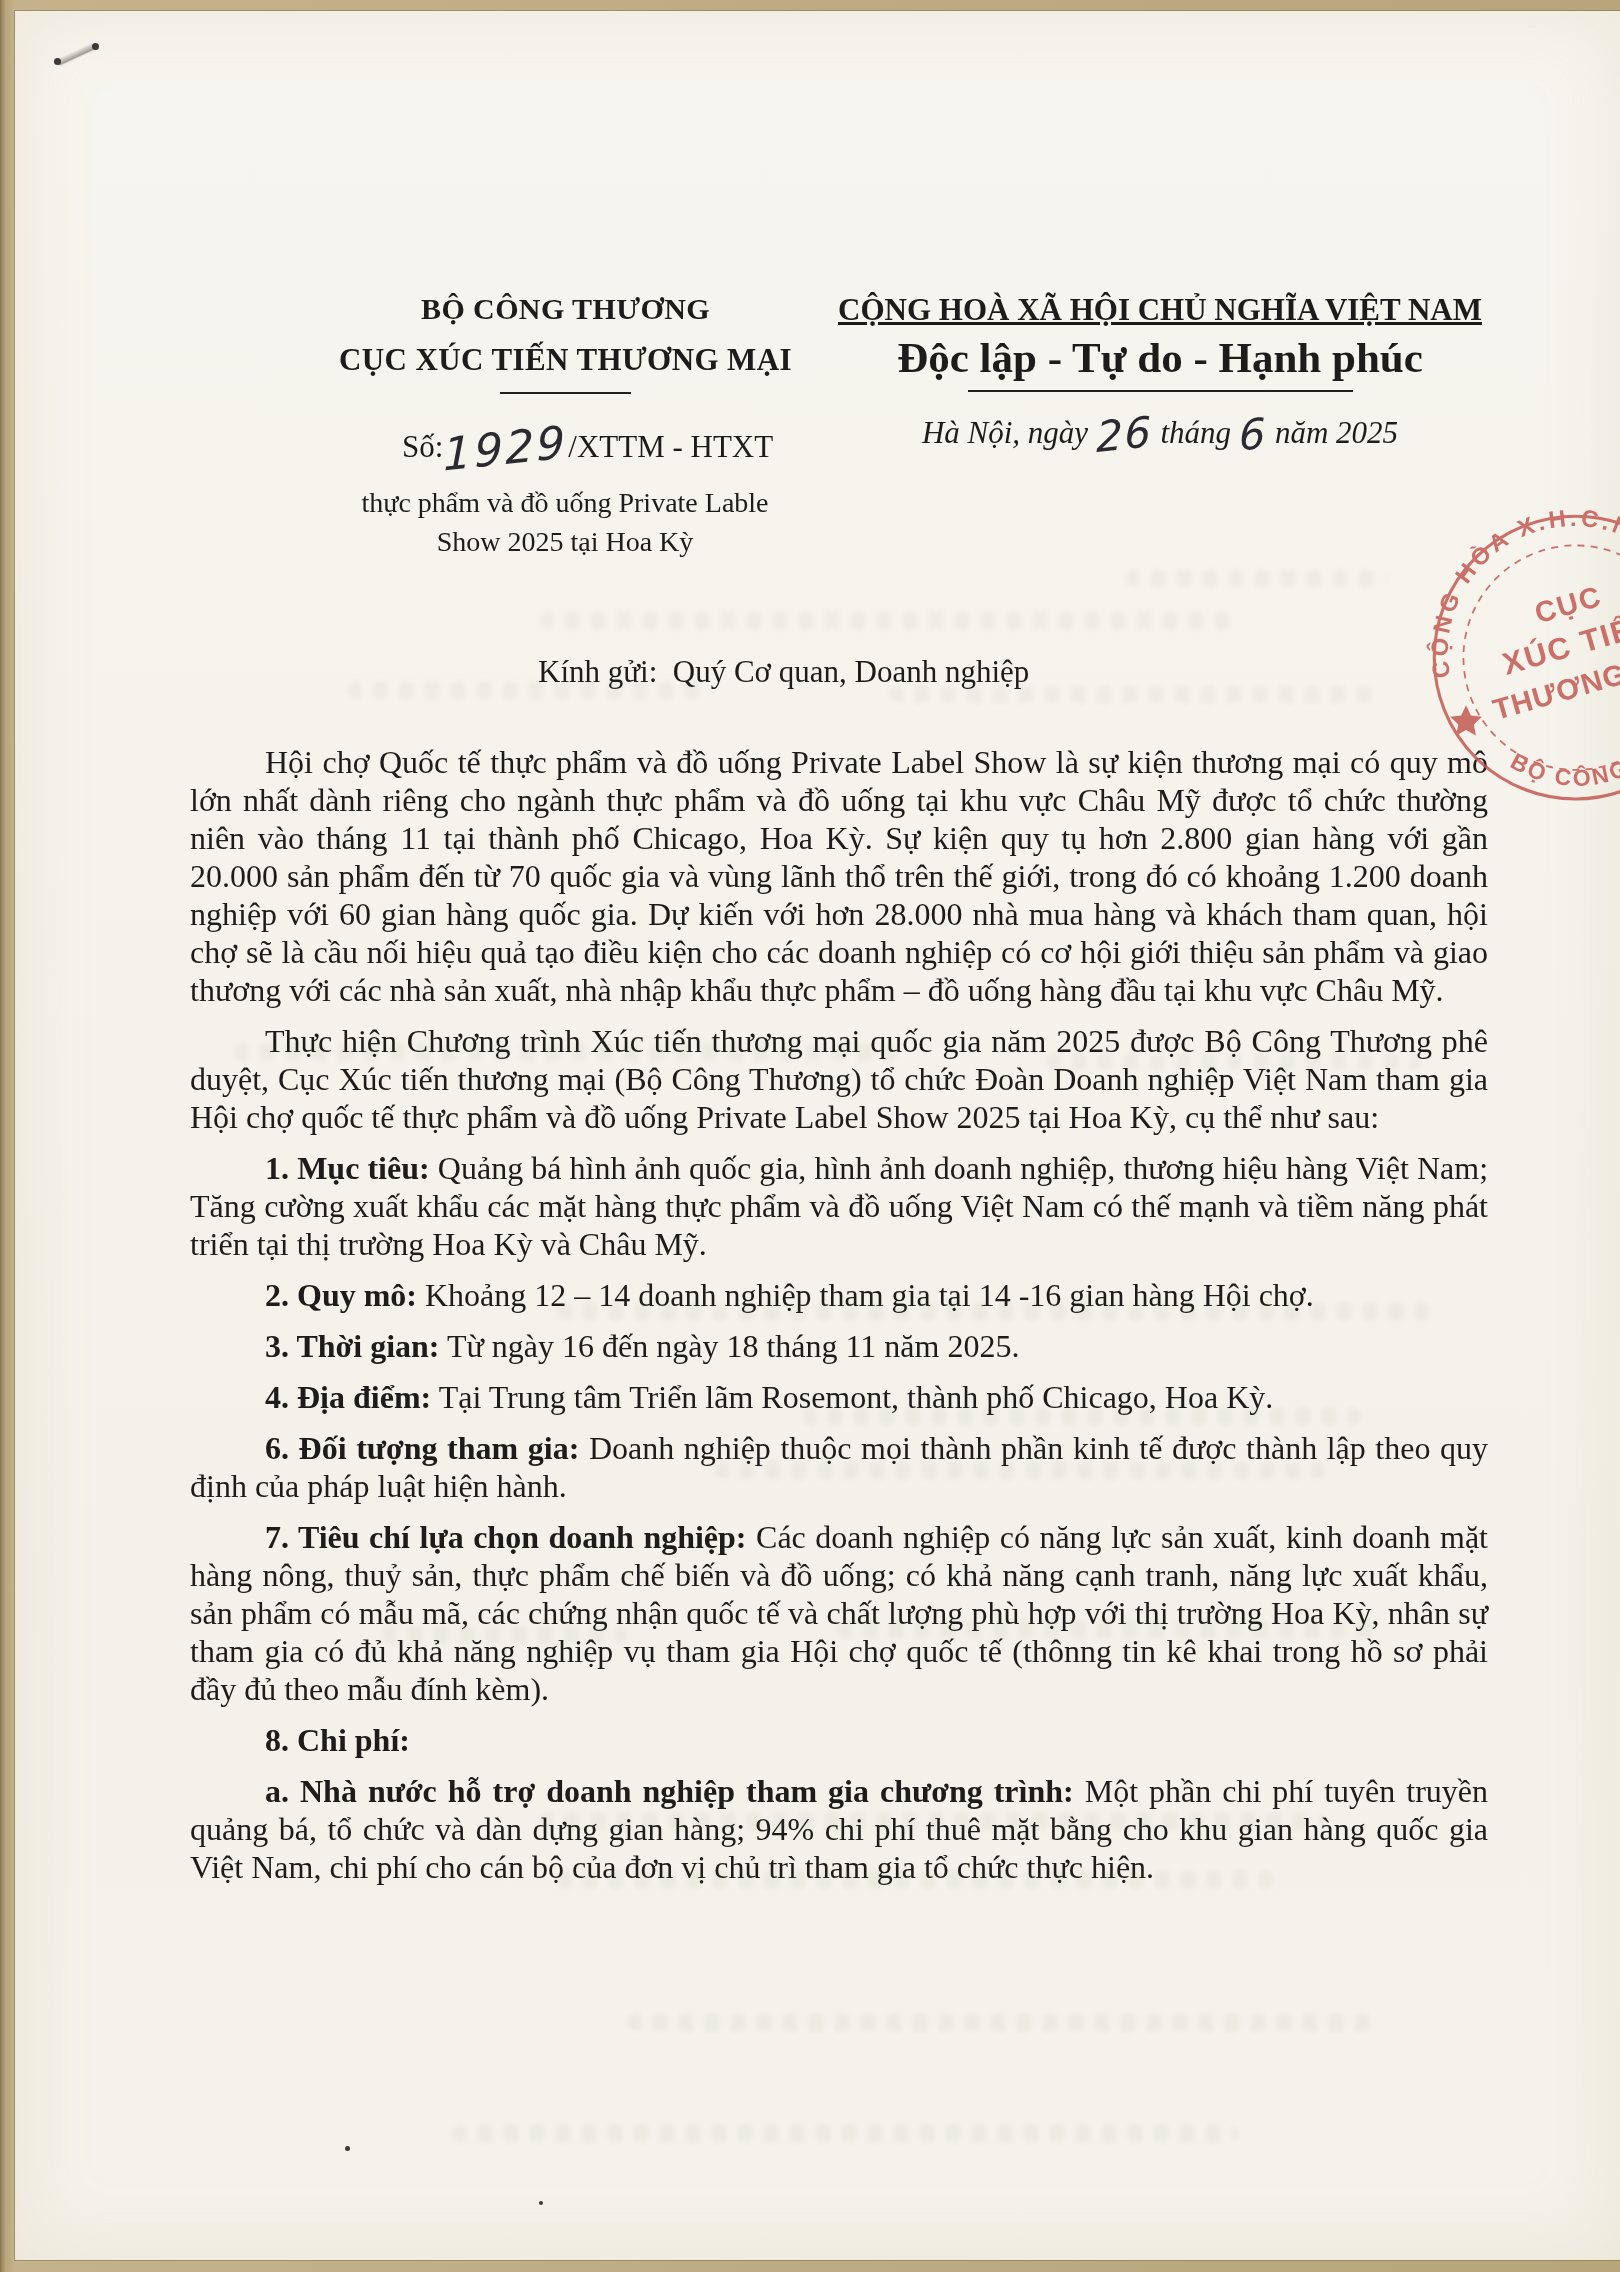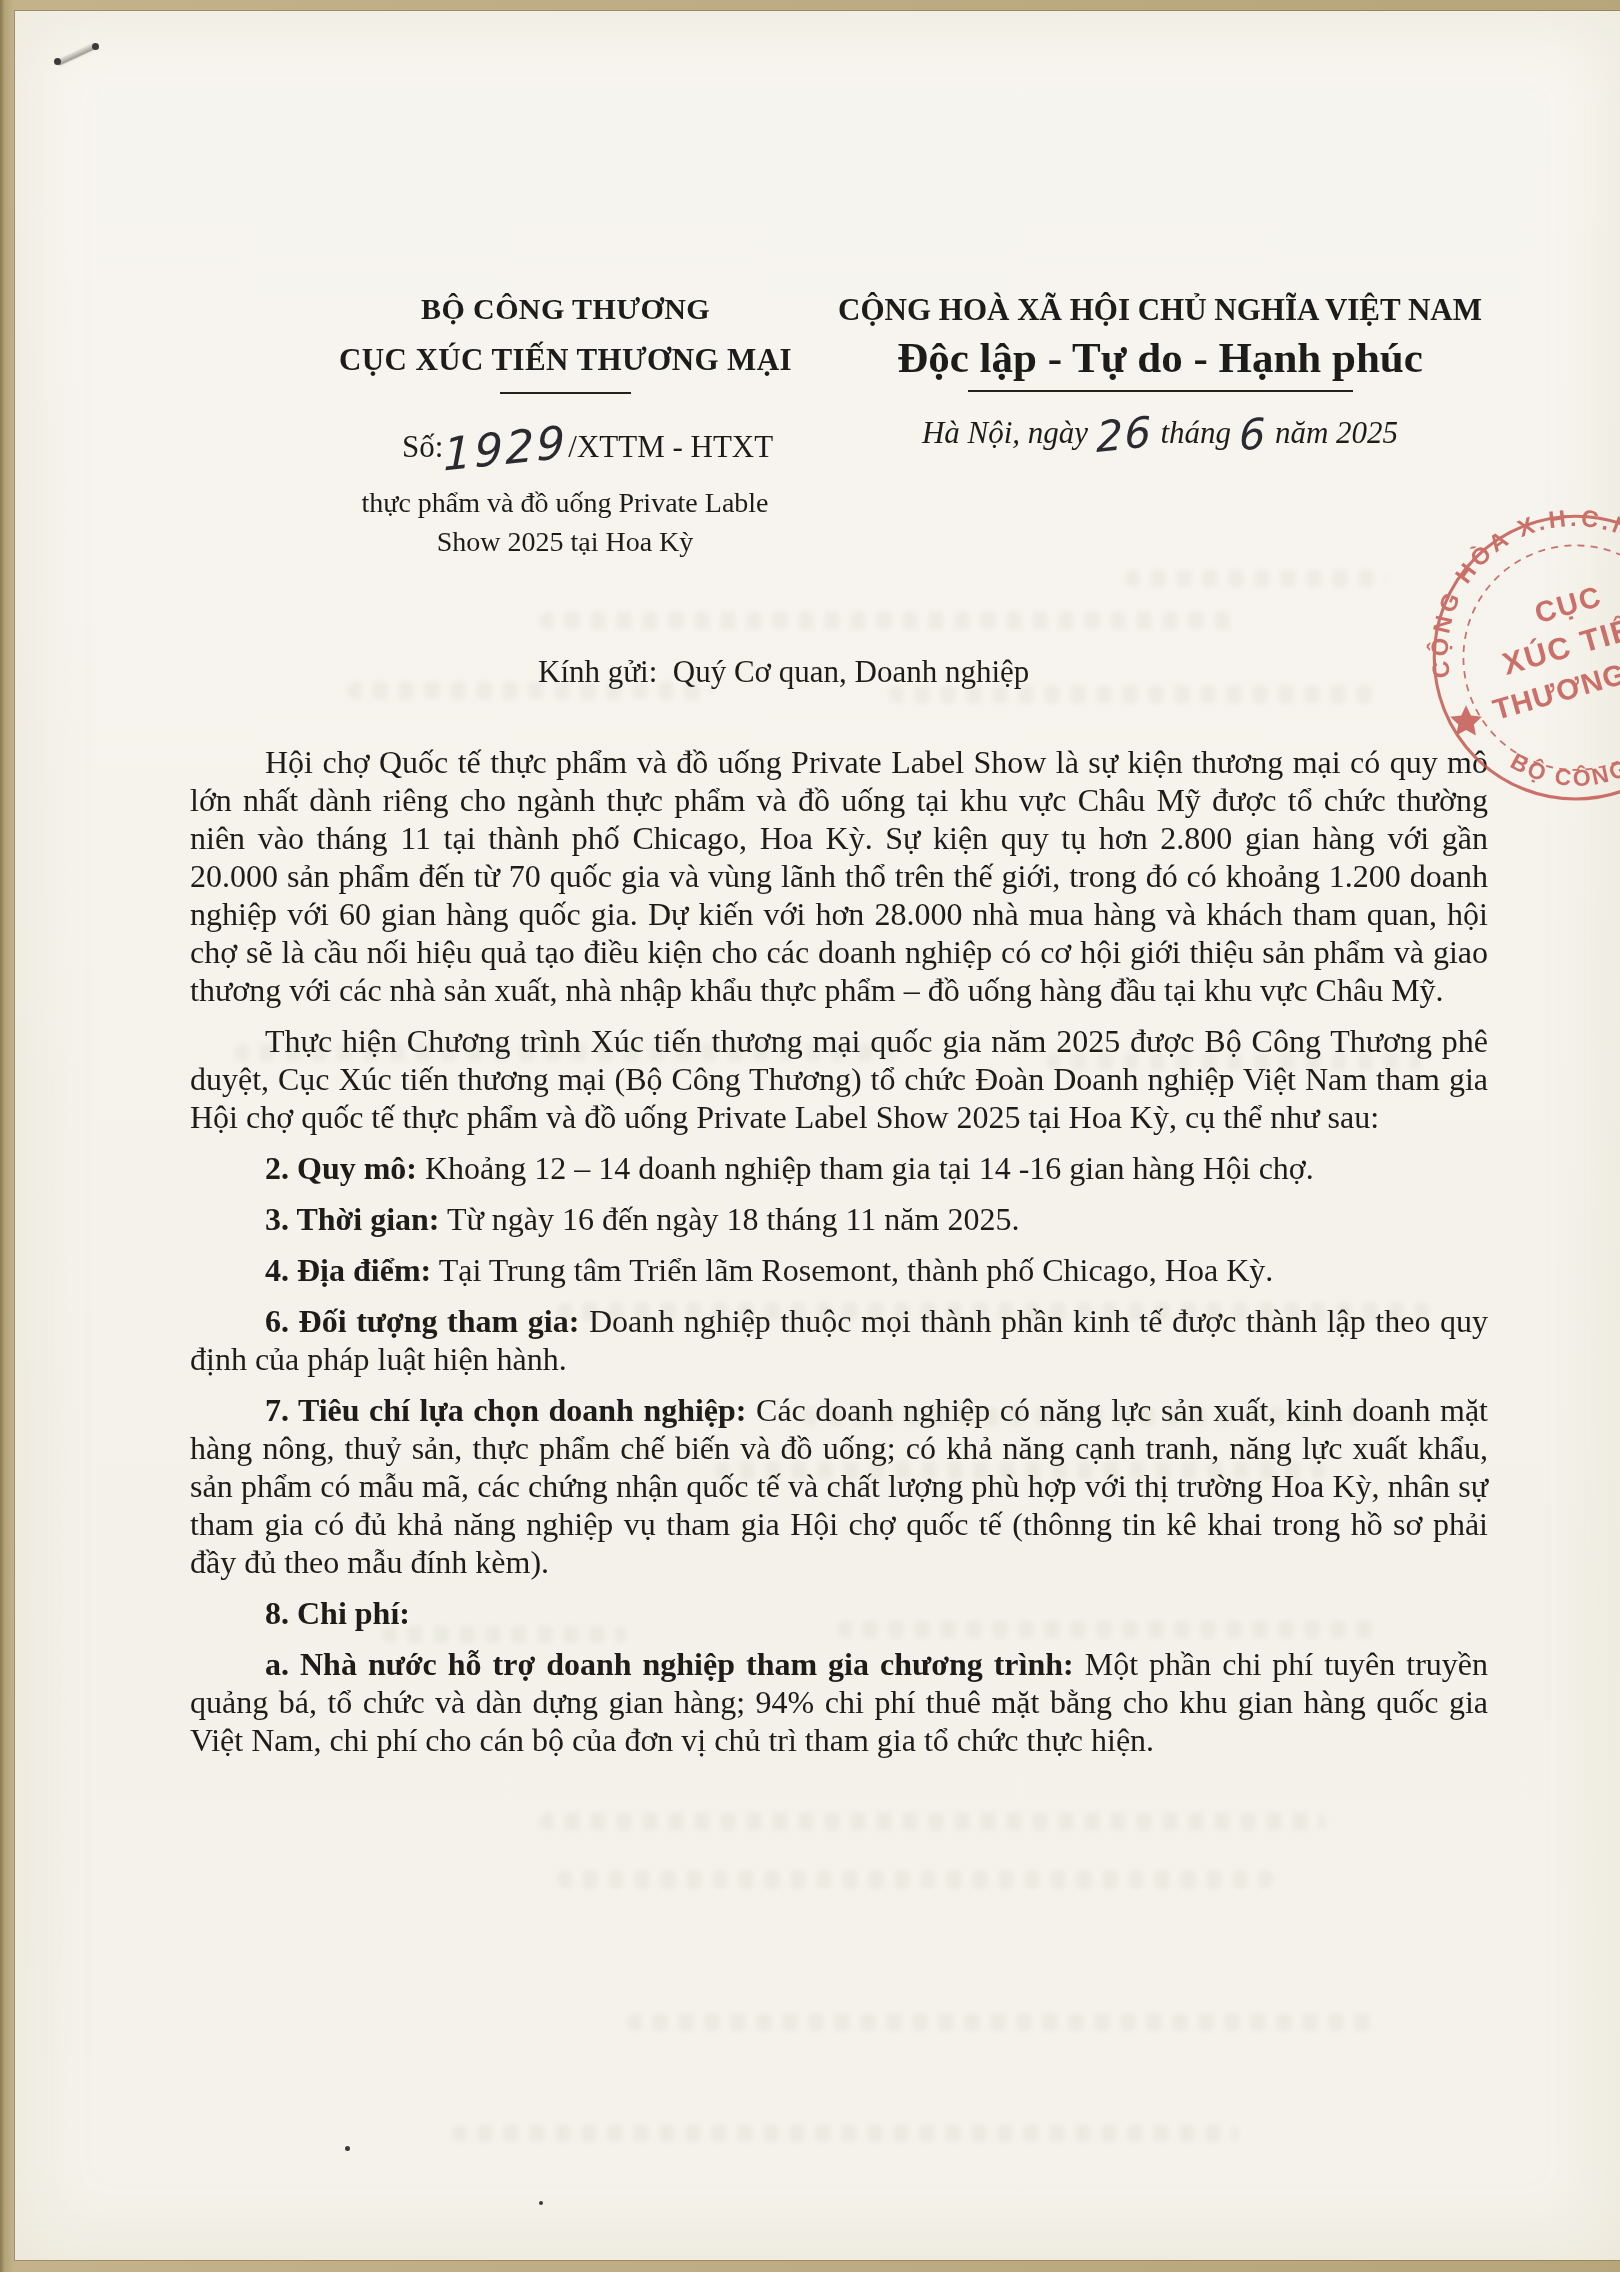--- a/index.html
+++ b/index.html
@@ -13,21 +13,21 @@
     background:linear-gradient(180deg,#f7f5ef 0%,#f5f3ec 35%,#f3f1e9 70%,#f4f2ea 100%);
     box-shadow:inset 0 0 79px rgba(190,170,120,.18), 0 0 0 0.9px rgba(110,92,55,.45);
     color:#1d1c1a;
   }
   
   .org-block{position:absolute;left:262px;top:281px;width:577px;text-align:center;}
   .org-line1{font-size:30px;font-weight:600;letter-spacing:0.4px;white-space:nowrap;}
   .org-line2{font-size:31px;font-weight:700;letter-spacing:0.4px;white-space:nowrap;margin-top:16px;}
   .org-rule{width:131px;border-top:2.6px solid #23211e;margin:14px auto 0;}
   .nation-block{position:absolute;left:813px;top:281px;width:664px;text-align:center;}
-  .nation-line1{font-size:31px;font-weight:700;white-space:nowrap;}
+  .nation-line1{font-size:31px;font-weight:700;white-space:nowrap;text-decoration:underline;}
   .nation-line2{font-size:43px;font-weight:700;white-space:nowrap;margin-top:5.2px;}
   .nation-rule{width:385px;border-top:2.6px solid #23211e;margin:8.7px auto 0;}
   .date-line{margin-top:23px;font-style:italic;font-size:31px;white-space:nowrap;}
   .hw{
     font-family:"DejaVu Sans",sans-serif;font-style:italic;
     display:inline-block;transform:rotate(-6deg) skewX(-6deg);
     font-size:44px;line-height:0;color:#2b2a30;letter-spacing:1.7px;
   }
   .hw-day,.hw-month{font-size:42px;vertical-align:-5.2px;}
   .ref-line{position:absolute;left:387px;top:418px;font-size:31px;white-space:nowrap;}
@@ -95,20 +95,21 @@
       <div>Show 2025 tại Hoa Kỳ</div>
     </div>
 
   <div class="salutation">
     <span>Kính gửi:</span>&nbsp;&nbsp;<span>Quý Cơ quan, Doanh nghiệp</span>
   </div>
 
   <div class="body-text">
       <p><span>Hội chợ Quốc tế thực phẩm và đồ uống Private Label Show là sự kiện thương mại có quy mô lớn nhất dành riêng cho ngành thực phẩm và đồ uống tại khu vực Châu Mỹ được tổ chức thường niên vào tháng 11 tại thành phố Chicago, Hoa Kỳ. Sự kiện quy tụ hơn 2.800 gian hàng với gần 20.000 sản phẩm đến từ 70 quốc gia và vùng lãnh thổ trên thế giới, trong đó có khoảng 1.200 doanh nghiệp với 60 gian hàng quốc gia. Dự kiến với hơn 28.000 nhà mua hàng và khách tham quan, hội chợ sẽ là cầu nối hiệu quả tạo điều kiện cho các doanh nghiệp có cơ hội giới thiệu sản phẩm và giao thương với các nhà sản xuất, nhà nhập khẩu thực phẩm – đồ uống hàng đầu tại khu vực Châu Mỹ.</span></p>
       <p><span>Thực hiện Chương trình Xúc tiến thương mại quốc gia năm 2025 được Bộ Công Thương phê duyệt, Cục Xúc tiến thương mại (Bộ Công Thương) tổ chức Đoàn Doanh nghiệp Việt Nam tham gia Hội chợ quốc tế thực phẩm và đồ uống Private Label Show 2025 tại Hoa Kỳ, cụ thể như sau:</span></p>
+      <p><b class="para-label">1. Mục tiêu:</b> <span>Quảng bá hình ảnh quốc gia, hình ảnh doanh nghiệp, thương hiệu hàng Việt Nam; Tăng cường xuất khẩu các mặt hàng thực phẩm và đồ uống Việt Nam có thế mạnh và tiềm năng phát triển tại thị trường Hoa Kỳ và Châu Mỹ.</span></p>
       <p><b class="para-label">2. Quy mô:</b> <span>Khoảng 12 – 14 doanh nghiệp tham gia tại 14 -16  gian hàng Hội chợ.</span></p>
       <p><b class="para-label">3. Thời gian:</b> <span>Từ ngày 16 đến ngày 18 tháng 11 năm 2025.</span></p>
       <p><b class="para-label">4. Địa điểm:</b> <span>Tại Trung tâm Triển lãm Rosemont, thành phố Chicago, Hoa Kỳ.</span></p>
       <p><b class="para-label">6. Đối tượng tham gia:</b> <span>Doanh nghiệp thuộc mọi thành phần kinh tế được thành lập theo quy định của pháp luật hiện hành.</span></p>
       <p><b class="para-label">7. Tiêu chí lựa chọn doanh nghiệp:</b> <span>Các doanh nghiệp có năng lực sản xuất, kinh doanh mặt hàng nông, thuỷ sản, thực phẩm chế biến và đồ uống; có khả năng cạnh tranh, năng lực xuất khẩu, sản phẩm có mẫu mã, các chứng nhận quốc tế và chất lượng phù hợp với thị trường Hoa Kỳ, nhân sự tham gia có đủ khả năng nghiệp vụ tham gia Hội chợ quốc tế (thônng tin kê khai trong hồ sơ phải đầy đủ theo mẫu đính kèm).</span></p>
       <p><b class="para-label">8. Chi phí:</b></p>
       <p><b class="para-label">a. Nhà nước hỗ trợ doanh nghiệp tham gia chương trình:</b> <span>Một phần chi phí tuyên truyền quảng bá, tổ chức và dàn dựng gian hàng; 94% chi phí thuê mặt bằng cho khu gian hàng quốc gia Việt Nam, chi phí cho cán bộ của đơn vị chủ trì tham gia tổ chức thực hiện.</span></p>
     </div>
 
   <svg class="stamp" viewBox="0 0 352 352">

